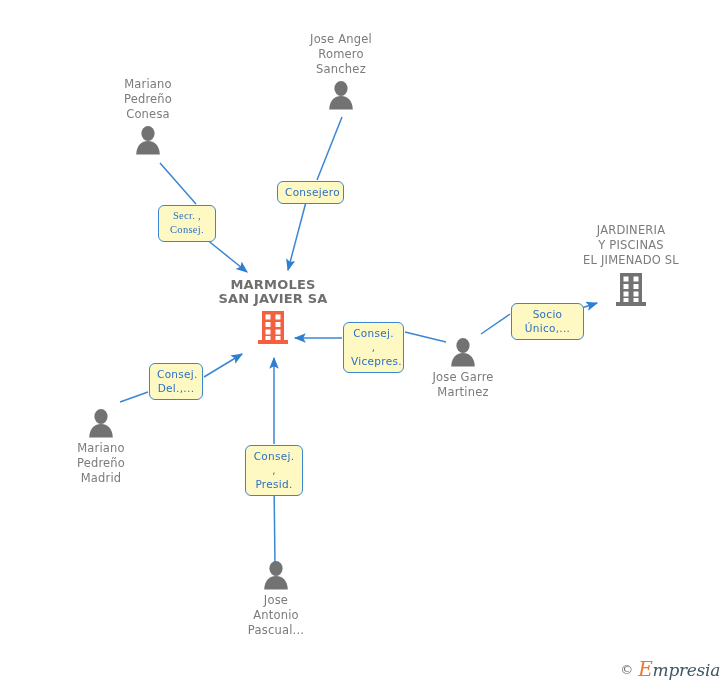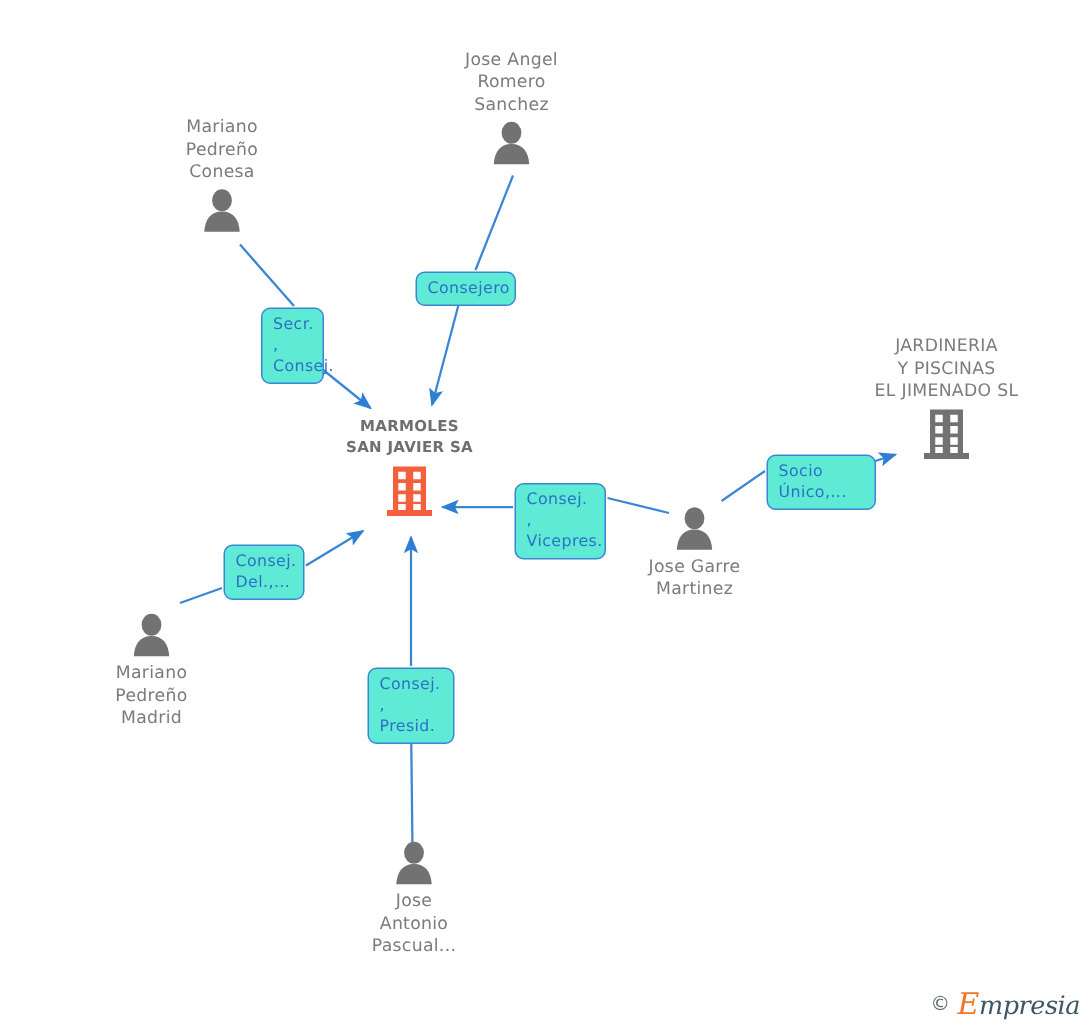--- a/index.html
+++ b/index.html
@@ -36,40 +36,40 @@
   .node-label {
     font-size: 11.5px;
     line-height: 15px;
     color: #7b7b7b;
     letter-spacing: 0.2px;
     white-space: pre-line;
   }
   .node-label.company {
     font-weight: bold;
     color: #6f6f6f;
-    font-size: 10px;
+    font-size: 13px;
     line-height: 14px;
   }
   .node-icon {
     display: block;
     margin: 0 auto;
   }
   .node.label-above .node-icon { margin-top: 3px; }
   .node.label-below .node-label { margin-top: 3px; }
 
   
   .rel {
     position: absolute;
     border: 1.6px solid #3a86d4;
     border-radius: 6px;
-    background: #5eead4;
+    background: #fef9c3;
     color: #2d6fc4;
     font-size: 10.5px;
     line-height: 14px;
-    text-align: left;
+    text-align: center;
     padding: 3px 7px 4px 7px;
     white-space: pre-line;
     box-sizing: border-box;
     letter-spacing: 0.3px;
   }
 
   
   #watermark {
     position: absolute;
     right: 8px;
@@ -212,21 +212,21 @@
   <div class="node label-below" style="left:276px; top:560px;">
     <svg class="node-icon" width="28" height="30" viewBox="0 0 28 30" xmlns="http://www.w3.org/2000/svg">
       <ellipse cx="14" cy="8.5" rx="6.6" ry="7.4" fill="#727272"></ellipse>
       <path d="M14 16 C6.4 16 2.6 21.4 2.2 29.5 L25.8 29.5 C25.4 21.4 21.6 16 14 16 Z" fill="#727272"></path>
     </svg>
     <div class="node-label">Jose
 Antonio
 Pascual...</div>
   </div>
 
-  <div class="rel" style="left:174px; top:205px; width:42px;">Secr. ,
+  <div class="rel" style="left:158px; top:205px; width:58px;font-family:Liberation Serif, serif;">Secr. ,
 Consej.</div>
 
   <div class="rel" style="left:277px; top:181px; width:67px;">Consejero</div>
 
   <div class="rel" style="left:343px; top:322px; width:61px;">Consej. ,
 Vicepres.</div>
 
   <div class="rel" style="left:511px; top:303px; width:73px;">Socio
 Único,...</div>
 

